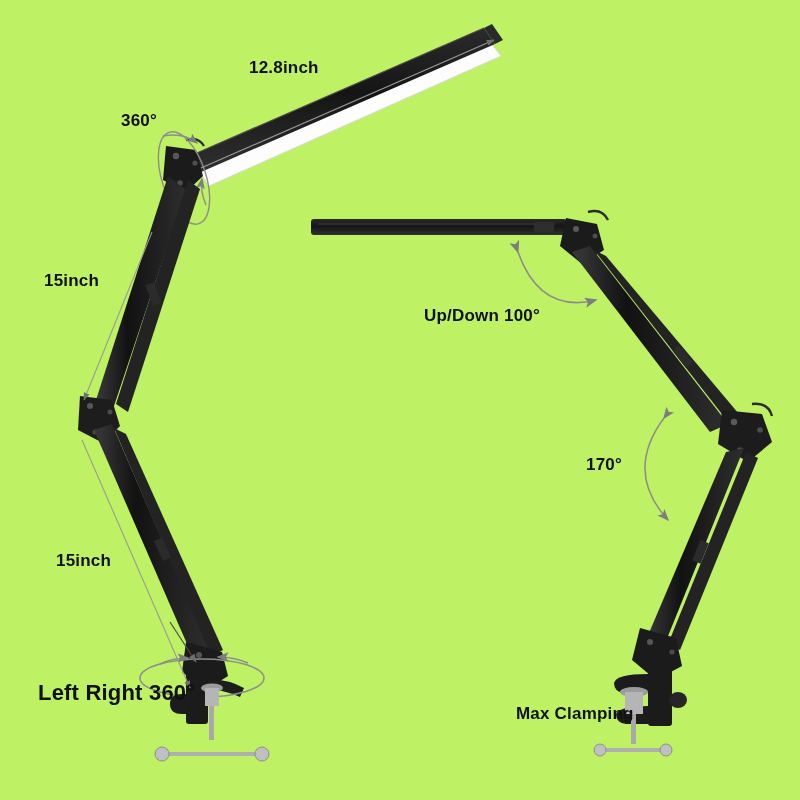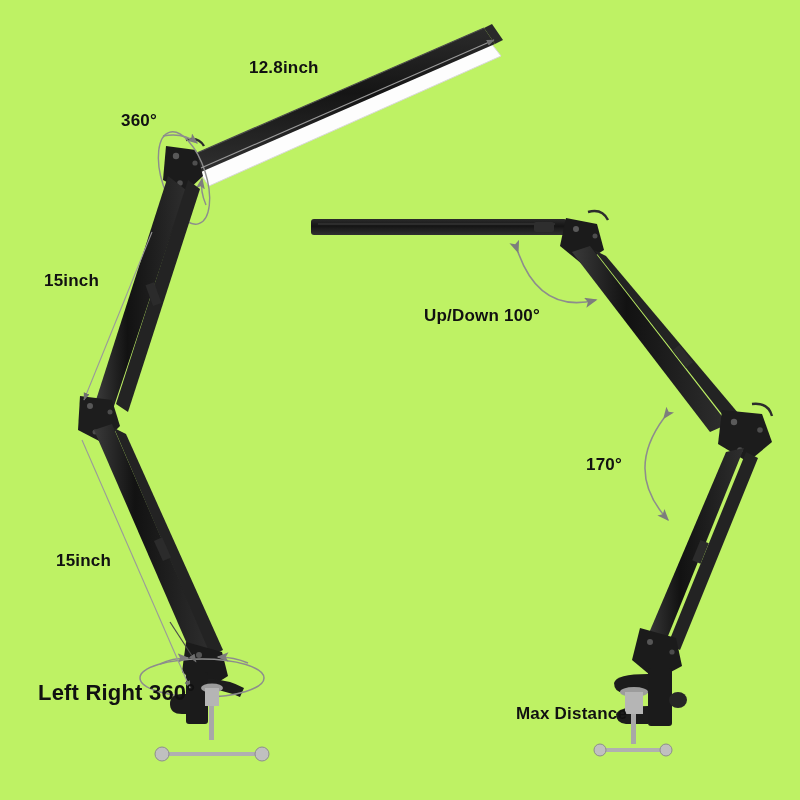--- a/index.html
+++ b/index.html
@@ -230,16 +230,16 @@
 
   <div class="anno" id="label-lower-arm">15inch</div>
 
   <div class="anno" id="label-base-rot">Left Right 360°</div>
 
   <div class="anno" id="label-head-tilt">Up/Down 100°</div>
 
   <div class="anno" id="label-elbow-ang">170°</div>
 
   <div class="anno" id="label-clamp">
-    <div>Max Distance</div>
+    <div>Max Clamping</div>
   </div>
 
 </div>
 
 </body></html>

